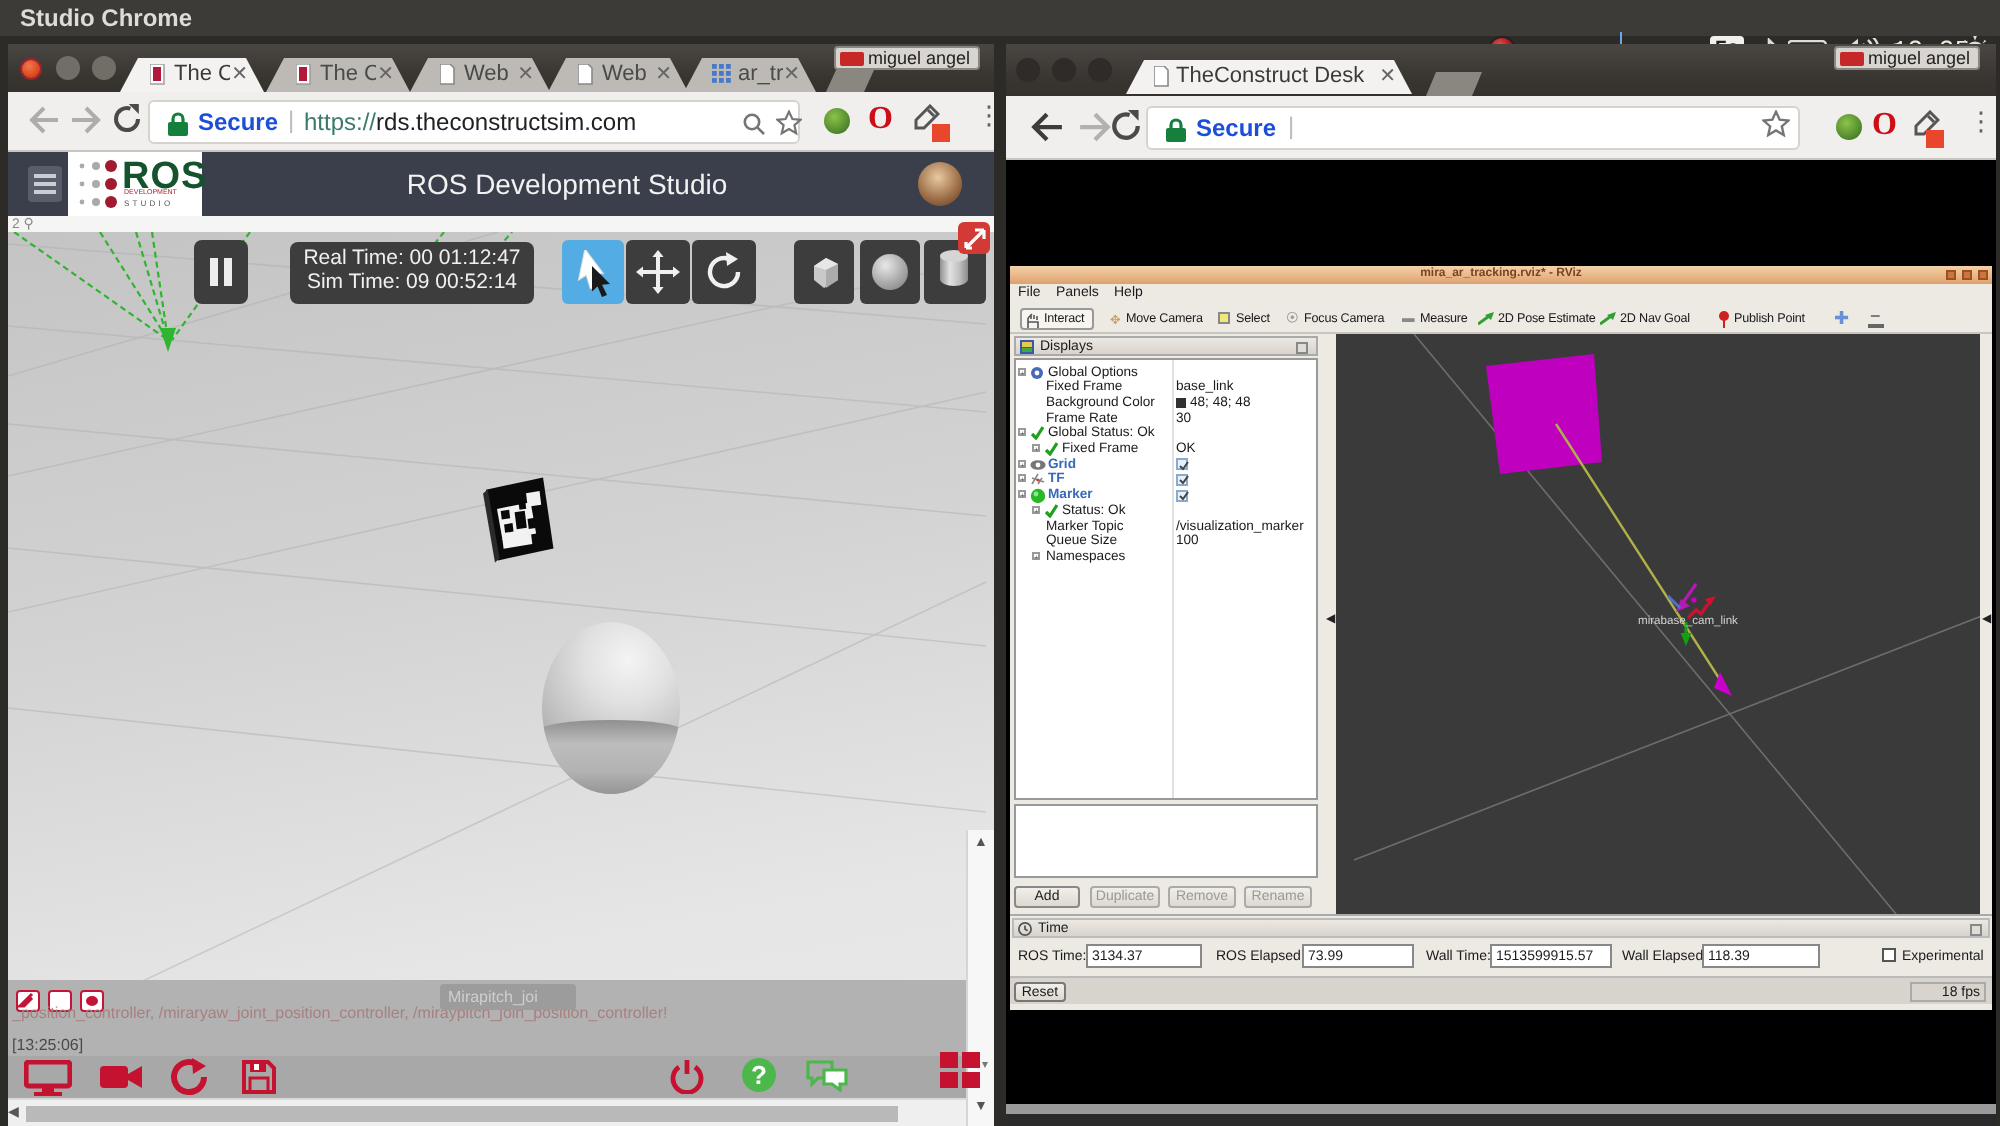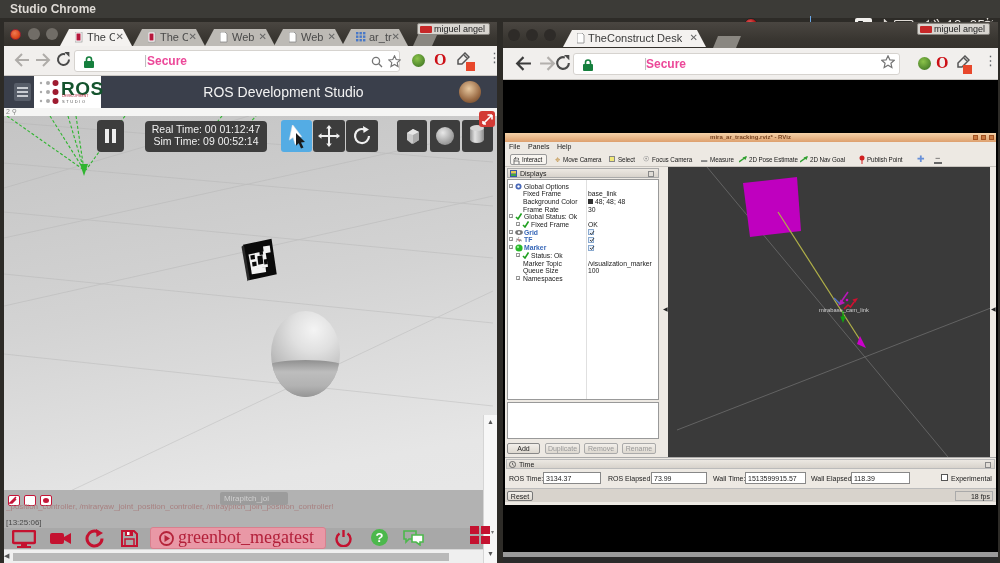--- a/index.html
+++ b/index.html
@@ -14,21 +14,21 @@
   .chrome-titlebar { background:linear-gradient(#4A4641,#383530 70%,#35322D); }
   .circle-btn { position:absolute; width:12px; height:12px; border-radius:50%; }
   .chip { position:absolute; height:12px; background:#D8D5D0; border:1px solid #8A8781; border-radius:2px; font-size:9px; color:#222; line-height:11px; padding:0 4px 0 16px; }
   .chip .ric { position:absolute; left:2px; top:2px; width:12px; height:7px; background:#C62828; border-radius:1px; }
   .tab { position:absolute; height:17px; font-size:11px; color:#3F3F3F; }
   .tab .body { position:absolute; left:0; top:0; width:100%; height:100%; clip-path:polygon(9px 0, calc(100% - 9px) 0, 100% 100%, 0 100%); }
   .tab .lbl { position:absolute; left:27px; top:2px; white-space:nowrap; overflow:hidden; max-width:28px; }
   .tab .x { position:absolute; right:8px; top:2px; font-size:10px; color:#666; }
   .addrbar { background:#F1EFED; border-bottom:1px solid #C9C6C2; }
   .urlbox { position:absolute; background:#FFFFFF; border:1px solid #D6D3CF; border-radius:3px; font-size:12px; color:#333; }
-  .sec { color:#ec4899; font-weight:bold;margin-left:48px; }
+  .sec { color:#1d4ed8; font-weight:bold; }
   .exticon { position:absolute; width:13px; height:13px; border-radius:50%; }
 </style>
 </head>
 <body>
 <div id="stage">
   <div id="toppanel" class="abs">
     <div class="title">Studio Chrome</div>
     <div id="traybox" class="tray" style="right:0; width:270px;">
       <div class="abs" style="left:14px;top:2px;width:14px;height:14px;border-radius:50%;background:radial-gradient(circle at 40% 32%,#E85555,#9E0A0A 60%,#5A0505);border:1px solid #222;"></div>
       <svg class="abs" style="left:35px;top:10px;" width="28" height="7">
@@ -140,20 +140,21 @@
           <path d="M13 7.5 A5.5 5.5 0 1 1 9.2 2.3" stroke="#4A4A4A" stroke-width="2" fill="none"></path>
           <path d="M8.4 0 h5 v5 z" fill="#4A4A4A"></path>
         </svg>
       <div class="urlbox" style="left:70px;top:28px;width:326px;height:22px;">
         <svg class="abs" style="left:9px;top:5px;" width="10" height="12" viewBox="0 0 10 12">
             <rect x="0" y="5" width="10" height="7" rx="1" fill="#157F3D"></rect>
             <path d="M2.5 5 V3.5 a2.5 2.5 0 0 1 5 0 V5" stroke="#157F3D" stroke-width="1.6" fill="none"></path>
           </svg>
         <span class="abs sec" style="left:24px;top:3px;">Secure</span>
         <span class="abs" style="left:69px;top:2px;color:#BBB;">|</span>
+        <span class="abs" style="left:77px;top:3px;color:#202124;"><span style="color:#3A7A6A;">https://</span>rds.theconstructsim.com</span>
         <svg class="abs" style="left:296px;top:5px;" width="12" height="12" viewBox="0 0 12 12">
             <circle cx="5" cy="5" r="3.6" fill="none" stroke="#757575" stroke-width="1.3"></circle>
             <line x1="7.8" y1="7.8" x2="11" y2="11" stroke="#757575" stroke-width="1.3"></line>
           </svg>
         <svg class="abs" style="left:313px;top:4px;" width="13" height="13" viewBox="0 0 13 13">
             <path d="M6.5 0.8 L8.2 4.5 L12.3 4.9 L9.2 7.6 L10.1 11.6 L6.5 9.5 L2.9 11.6 L3.8 7.6 L0.7 4.9 L4.8 4.5 Z" fill="none" stroke="#757575" stroke-width="1.1"></path>
           </svg>
       </div>
       <div class="exticon" style="left:408px;top:32px;background:radial-gradient(circle at 40% 35%,#8BC34A,#33691E);"></div>
       <div class="abs" style="left:430px;top:29px;width:16px;height:18px;color:#CC0F16;font-weight:bold;font-size:16px;font-family:'Liberation Serif',serif;">O</div>
@@ -333,27 +334,20 @@
       <svg class="abs" style="left:81px;top:1px;" width="20" height="19" viewBox="0 0 20 19">
           <path d="M17 9.5 A7.5 7.5 0 1 1 12.8 2.8" stroke="#C41230" stroke-width="3" fill="none"></path>
           <path d="M11 0 L18 4 L11.5 8 Z" fill="#C41230"></path>
         </svg>
       <svg class="abs" style="left:117px;top:2px;" width="17" height="17" viewBox="0 0 17 17">
           <path d="M1 1 H13 L16 4 V16 H1 Z" fill="none" stroke="#C41230" stroke-width="2"></path>
           <rect x="4" y="1" width="8" height="5" fill="#C41230"></rect>
           <rect x="6" y="2" width="2.5" height="3" fill="#FFF"></rect>
           <rect x="4" y="9" width="9" height="7" fill="none" stroke="#C41230" stroke-width="1.5"></rect>
         </svg>
-      <div class="abs" style="left:146px;top:-1px;width:176px;height:22px;background:#E998A6;border-radius:3px;border:1px solid #D8808E;">
-        <svg class="abs" style="left:8px;top:3px;" width="15" height="15" viewBox="0 0 15 15">
-            <circle cx="7.5" cy="7.5" r="6.5" fill="none" stroke="#B5243A" stroke-width="1.8"></circle>
-            <path d="M5.5 4 L11 7.5 L5.5 11 Z" fill="#B5243A"></path>
-          </svg>
-        <div class="abs" style="left:27px;top:-1px;font-family:'Liberation Serif',serif;font-size:18px;color:#B3203A;">greenbot_megatest</div>
-      </div>
       <svg class="abs" style="left:331px;top:2px;" width="17" height="17" viewBox="0 0 17 17">
           <path d="M4.5 3.5 A7 7 0 1 0 12.5 3.5" stroke="#C41230" stroke-width="2.4" fill="none"></path>
           <line x1="8.5" y1="0" x2="8.5" y2="7" stroke="#C41230" stroke-width="2.4"></line>
         </svg>
       <div class="abs" style="left:367px;top:1px;width:17px;height:17px;border-radius:50%;background:#4CB84C;color:#FFF;font-weight:bold;font-size:13px;text-align:center;line-height:17px;">?</div>
       <svg class="abs" style="left:399px;top:2px;" width="21" height="16" viewBox="0 0 21 16">
           <path d="M1 1 H13 V9 H6 L3 12 V9 H1 Z" fill="none" stroke="#4CB84C" stroke-width="1.6"></path>
           <path d="M9 5 H20 V12 H17 V15 L13 12 H9 Z" fill="#FFF" stroke="#4CB84C" stroke-width="1.6"></path>
         </svg>
     </div>

